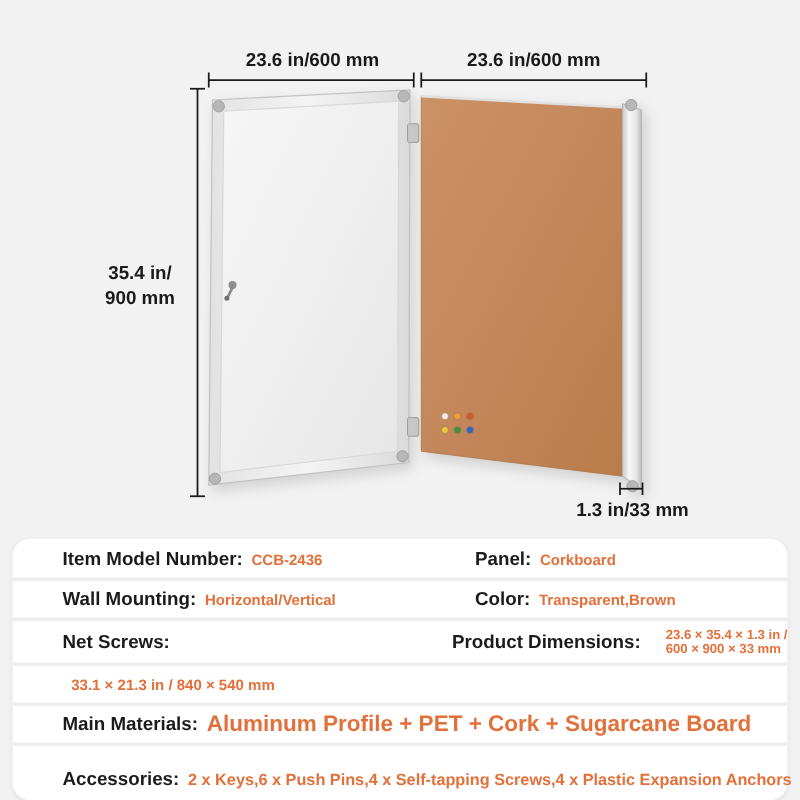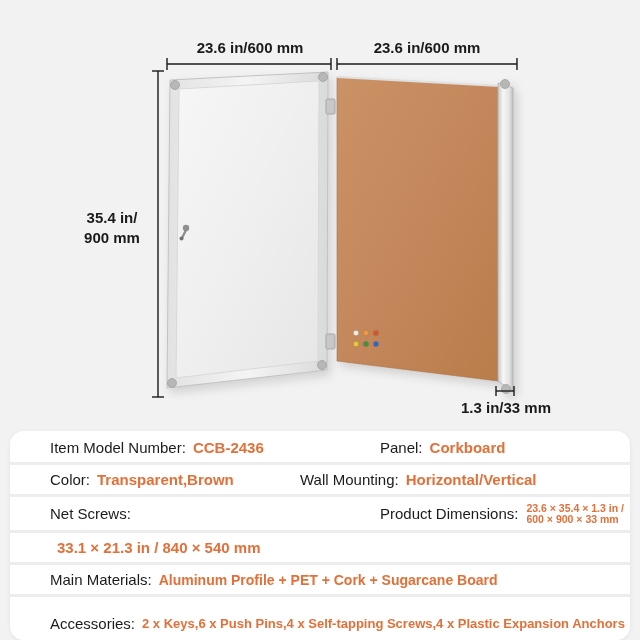--- a/index.html
+++ b/index.html
@@ -35,36 +35,36 @@
     min-height: 29px;
     padding-left: 40px;
     border-bottom: 3px solid #ededed;
   }
   .spec-row:last-child { border-bottom: none; margin-top: 12px; }
   .spec-row.tall { min-height: 33px; }
   .cell { display: flex; align-items: center; }
   .cell.c1 { width: 330px; }
   .cell.c2 { flex: 1; align-items: center; }
   .lbl {
-    font-weight: normal;
+    font-weight: bold;
     color: #1b1b1b;
     font-size: 15px;
     white-space: nowrap;
   }
   .val {
     font-weight: bold;
     color: #e2703a;
-    font-size: 15px;
+    font-size: 12px;
     margin-left: 7px;
     white-space: nowrap;
   }
   .val.small { font-size: 13px; }
-  .val.mid { font-size: 14px; }
+  .val.mid { font-size: 18px; }
   .dims-stack {
-    margin-left: 8px;
+    margin-left: 20px;
     display: inline-block;
     line-height: 11px;
   }
   .dims-stack span {
     display: block;
     font-size: 10.5px;
     font-weight: bold;
     color: #e2703a;
     white-space: nowrap;
   }
@@ -166,27 +166,27 @@
       <span class="lbl">Item Model Number:</span>
       <span class="val">CCB-2436</span>
     </div>
     <div class="cell c2">
       <span class="lbl">Panel:</span>
       <span class="val">Corkboard</span>
     </div>
   </div>
 
   <div class="spec-row">
+    <div class="cell c1">
+      <span class="lbl">Wall Mounting:</span>
+      <span class="val">Horizontal/Vertical</span>
+    </div>
     <div class="cell c2">
       <span class="lbl">Color:</span>
       <span class="val">Transparent,Brown</span>
-    </div>
-    <div class="cell c1">
-      <span class="lbl">Wall Mounting:</span>
-      <span class="val">Horizontal/Vertical</span>
     </div>
   </div>
 
   <div class="spec-row tall">
     <div class="cell c1">
       <span class="lbl">Net Screws:</span>
     </div>
     <div class="cell c2">
       <span class="lbl">Product Dimensions:</span>
       <span class="dims-stack">

